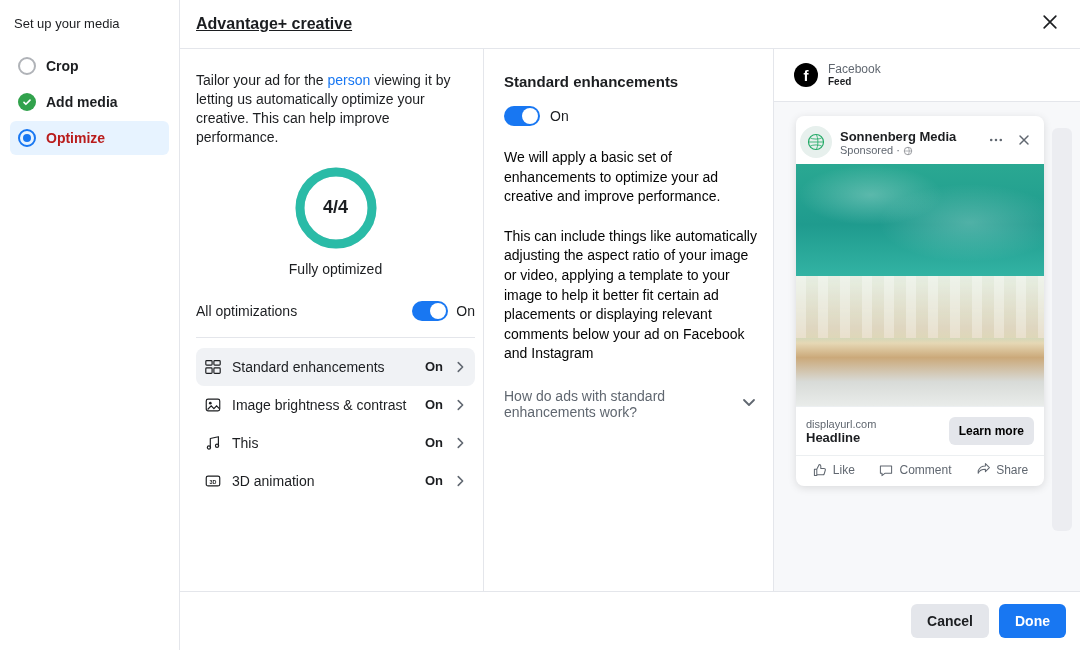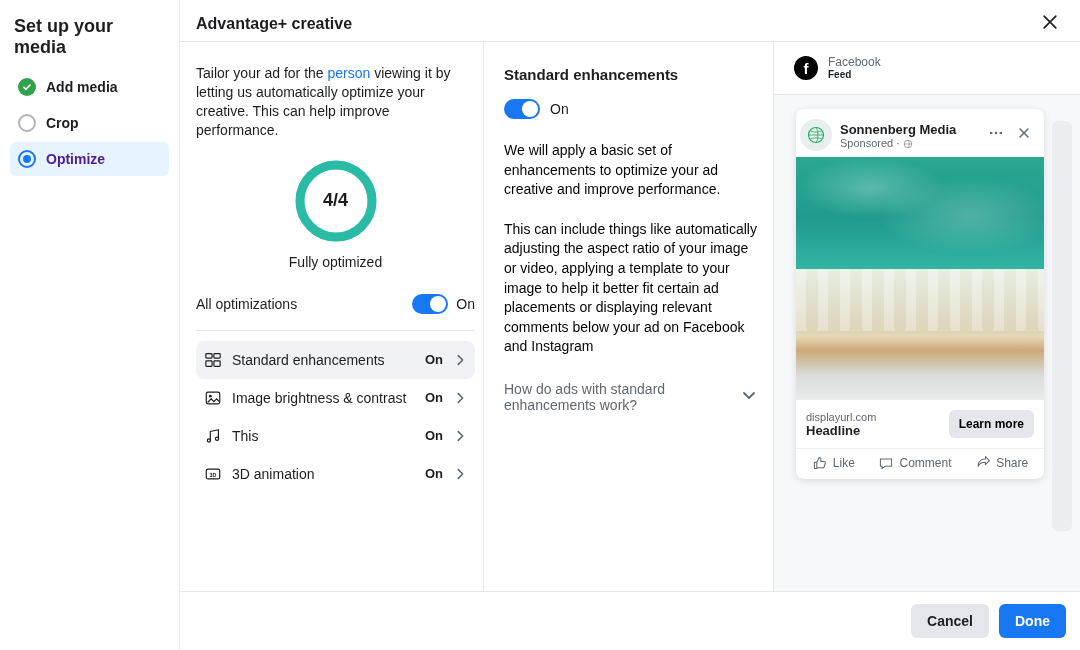--- a/index.html
+++ b/index.html
@@ -1,29 +1,29 @@
 <!DOCTYPE html>
 <html><head>
 <meta charset="utf-8">
 <style>
 * { box-sizing: border-box; margin: 0; padding: 0; }
 body { font-family: -apple-system, BlinkMacSystemFont, "Segoe UI", Helvetica, Arial, sans-serif; color: #1c1e21; background: #fff; width: 1080px; height: 650px; overflow: hidden; }
 .container { display: flex; width: 1080px; height: 650px; }
 .sidebar { width: 180px; padding: 16px 10px; border-right: 1px solid #e4e6eb; flex-shrink: 0; }
-.sidebar-title { font-size: 18px; font-weight: 700; padding-left: 4px; margin-bottom: 12px; }
+.sidebar-title { font-size: 13px; font-weight: 400; padding-left: 4px; margin-bottom: 18px; }
 .step { display: flex; align-items: center; gap: 10px; padding: 8px 8px; border-radius: 6px; font-size: 14px; font-weight: 600; margin-bottom: 2px; cursor: pointer; }
 .step.done .circle { width: 18px; height: 18px; border-radius: 50%; background: #31a24c; display: flex; align-items: center; justify-content: center; }
 .step.done .circle svg { width: 12px; height: 12px; }
 .step.pending .circle { width: 18px; height: 18px; border-radius: 50%; border: 2px solid #b0b3b8; background: #fff; }
-.step.active { background: #e7f3ff; color: #4c1d95; }
+.step.active { background: #e7f3ff; color: #b91c1c; }
 .step.active .circle { width: 18px; height: 18px; border-radius: 50%; border: 2px solid #1877f2; display:flex; align-items:center; justify-content:center; }
 .step.active .circle::after { content:""; width:8px; height:8px; border-radius:50%; background:#1877f2; }
 
 .main { flex: 1; display: flex; flex-direction: column; }
-.header { display: flex; align-items: center; justify-content: space-between; padding: 12px 20px 5px 16px; border-bottom: 1px solid #e4e6eb; }
+.header { display: flex; align-items: center; justify-content: space-between; padding: 12px 20px 12px 16px; border-bottom: 1px solid #e4e6eb; text-decoration: underline; }
 .header-title { font-size: 16px; font-weight: 700; }
 .close-x { cursor: pointer; }
 .close-x svg { width: 20px; height: 20px; }
 
 .body { flex: 1; display: flex; overflow: hidden; }
 .col1 { width: 304px; padding: 22px 8px 22px 16px; border-right: 1px solid #e4e6eb; }
 .tailor { font-size: 14px; line-height: 1.35; margin-bottom: 12px; }
 .tailor .person { color: #1877f2; }
 .ring-wrap { text-align: center; margin: 18px 0 10px; }
 .ring { position: relative; width: 86px; height: 86px; margin: 0 auto; }
@@ -99,31 +99,31 @@
 .btn { border:none; border-radius:6px; padding:9px 16px; font-size:14px; font-weight:600; cursor:pointer; }
 .btn.sec { background:#e4e6eb; color:#1c1e21; }
 .btn.pri { background:#1877f2; color:#fff; }
 </style>
 </head>
 <body>
 
 <div class="container">
   <div class="sidebar">
     <div class="sidebar-title">Set up your media</div>
+    <div class="step pending">
+      <span class="circle"></span>
+      <span>Crop</span>
+    </div>
     <div class="step done">
       <span class="circle">
           <svg viewBox="0 0 16 16">
             <path d="M4 8.5l2.5 2.5L12 5.5" stroke="#fff" stroke-width="2.2" fill="none" stroke-linecap="round" stroke-linejoin="round"></path>
           </svg>
         </span>
       <span>Add media</span>
-    </div>
-    <div class="step pending">
-      <span class="circle"></span>
-      <span>Crop</span>
     </div>
     <div class="step active">
       <span class="circle"></span>
       <span>Optimize</span>
     </div>
   </div>
 
   <div class="main">
     <div class="header">
       <div class="header-title">Advantage+ creative</div>

